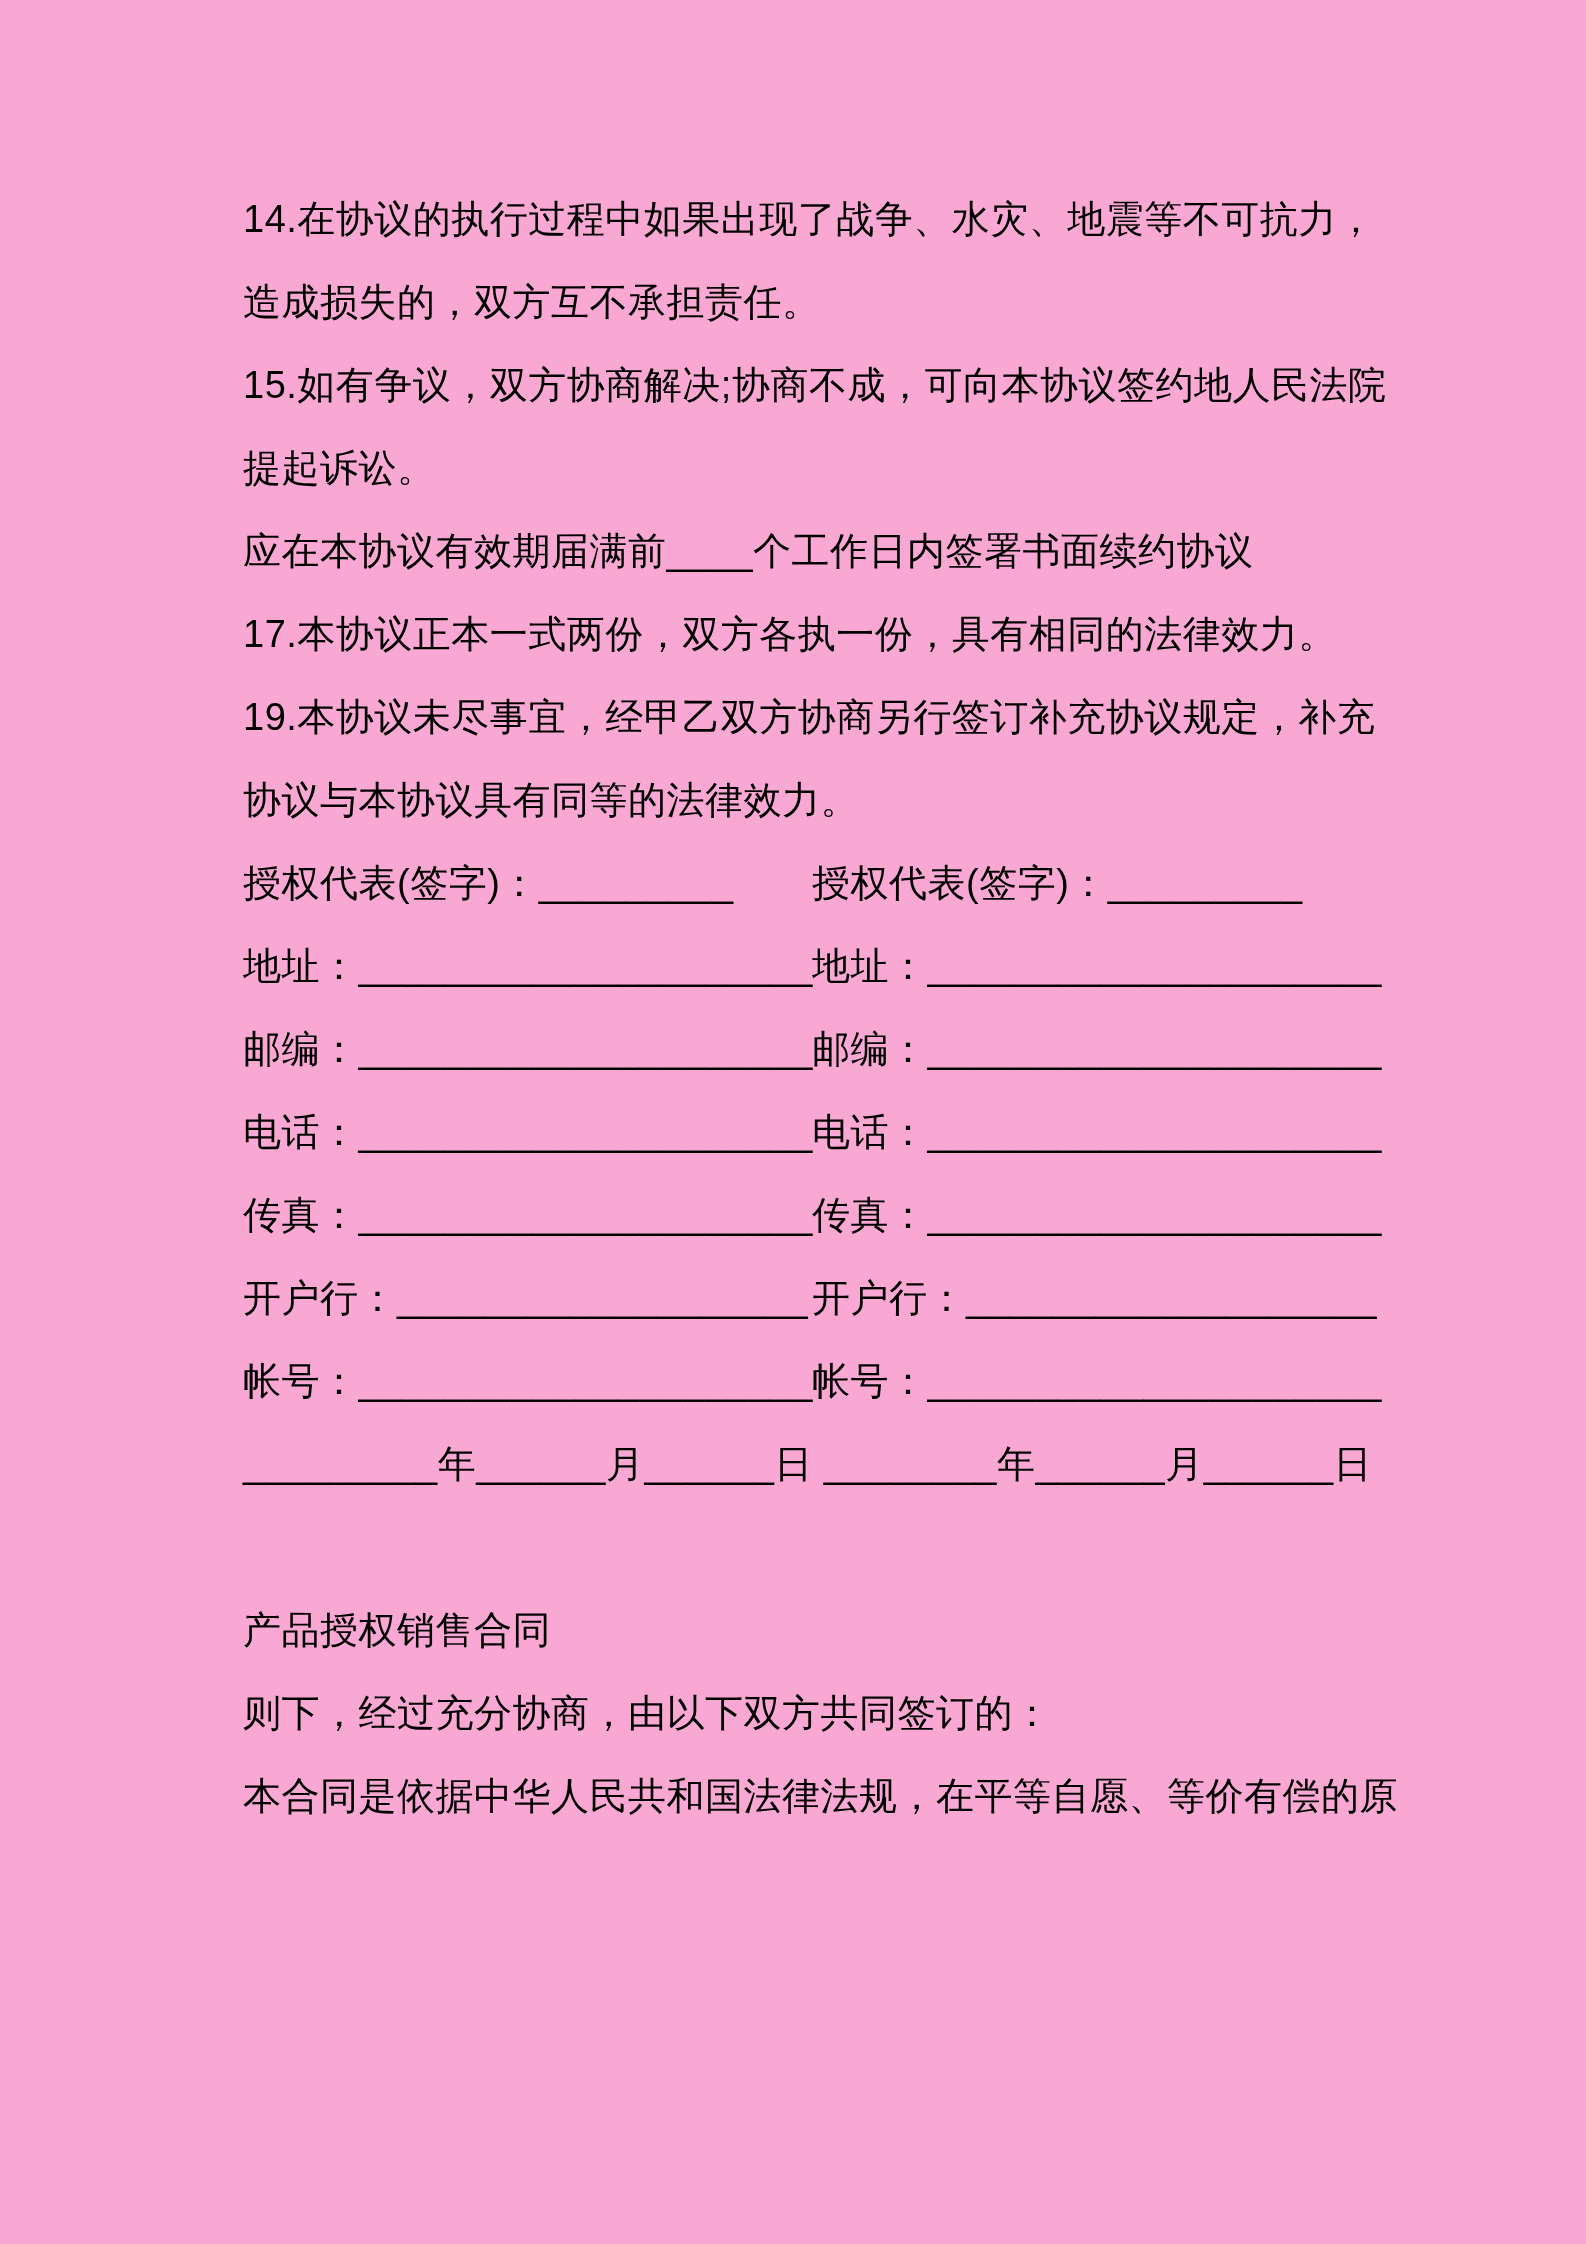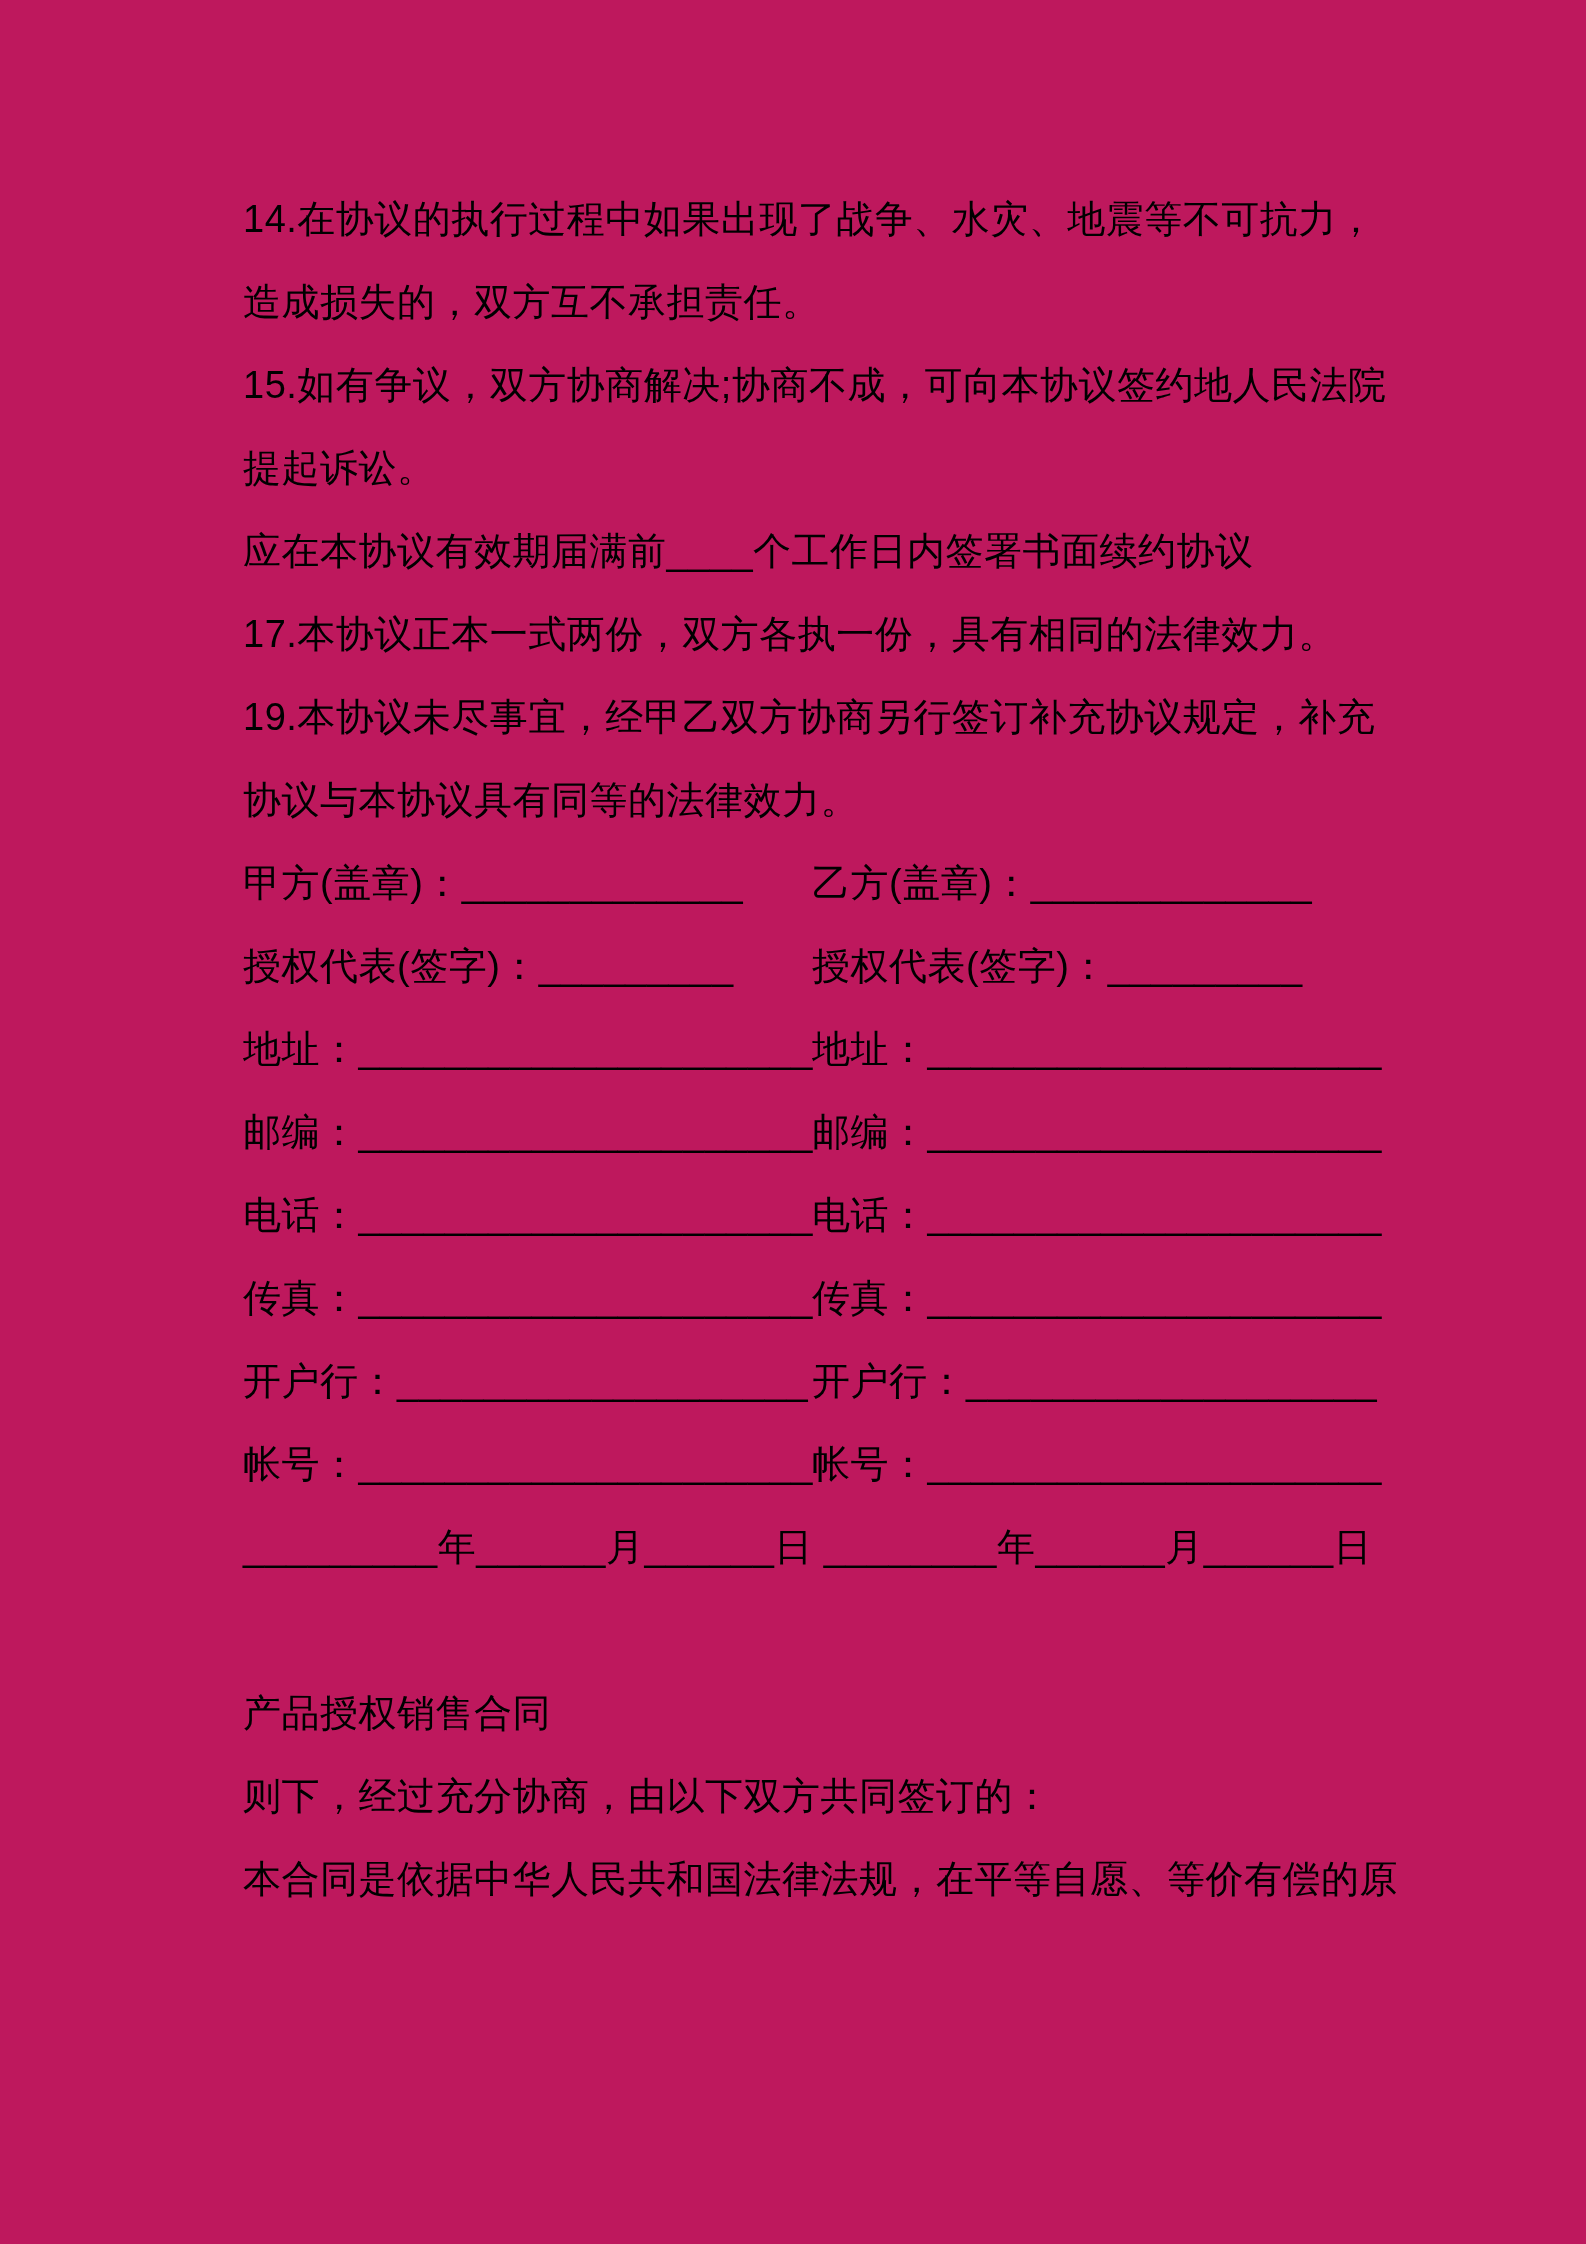--- a/index.html
+++ b/index.html
@@ -6,21 +6,21 @@
   html, body { background: #ffffff; }
   body {
     width: 1586px;
     height: 2244px;
     overflow: hidden;
     font-family: "Liberation Sans", sans-serif;
   }
   .page {
     width: 1586px;
     height: 2244px;
-    background: #be185d;
+    background: #f9a8d4;
     color: #000000;
     padding: 178px 140px 16px 243px;
     font-size: 38px;
     font-weight: 400;
   }
   .line {
     line-height: 83px;
     white-space: nowrap;
     letter-spacing: 0.5px;
   }
@@ -45,24 +45,20 @@
     <p class="line">造成损失的，双方互不承担责任。</p>
     <p class="line">15.如有争议，双方协商解决;协商不成，可向本协议签约地人民法院</p>
     <p class="line">提起诉讼。</p>
     <p class="line">应在本协议有效期届满前____个工作日内签署书面续约协议</p>
     <p class="line">17.本协议正本一式两份，双方各执一份，具有相同的法律效力。</p>
     <p class="line">19.本协议未尽事宜，经甲乙双方协商另行签订补充协议规定，补充</p>
     <p class="line">协议与本协议具有同等的法律效力。</p>
   </section>
 
   <section>
-    <div class="sig-row">
-      <span class="col-a">甲方(盖章)：_____________</span>
-      <span class="col-b">乙方(盖章)：_____________</span>
-    </div>
     <div class="sig-row">
       <span class="col-a">授权代表(签字)：_________</span>
       <span class="col-b">授权代表(签字)：_________</span>
     </div>
     <div class="sig-row">
       <span class="col-a">地址：_____________________</span>
       <span class="col-b">地址：_____________________</span>
     </div>
     <div class="sig-row">
       <span class="col-a">邮编：_____________________</span>

